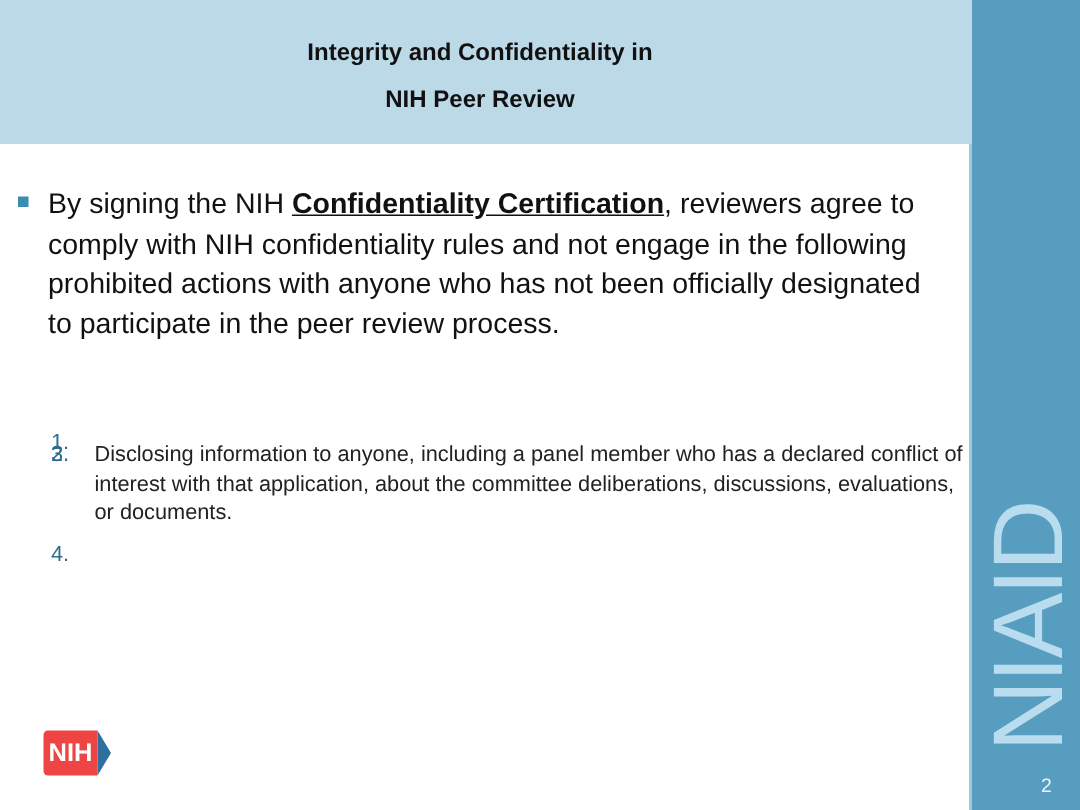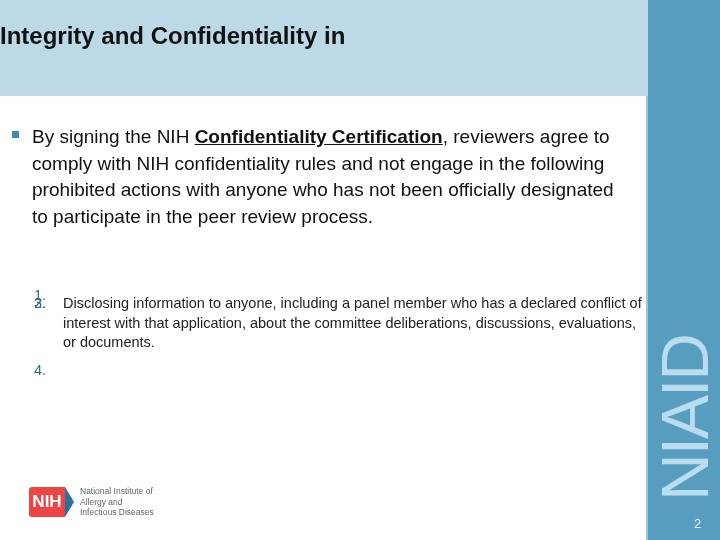--- a/index.html
+++ b/index.html
@@ -1,18 +1,18 @@
 <!DOCTYPE html>
 <html><head>
   <meta charset="utf-8">
   <style>
     html, body { margin:0; padding:0; }
     body { width:720px; height:540px; position:relative; overflow:hidden; background:#ffffff; font-family:"Liberation Sans", sans-serif; }
     .header { position:absolute; left:0; top:0; width:648px; height:96px; background:#bcd9e8; }
-    .title { position:absolute; left:0; top:20px; width:640px; text-align:left; font-weight:bold; font-size:24px; line-height:31px; color:#111; }
+    .title { position:absolute; left:0; top:20px; width:640px; text-align:center; font-weight:bold; font-size:16px; line-height:31px; color:#111; }
     .sidebar { position:absolute; left:648px; top:0; width:72px; height:540px; background:#579dbf; }
     .sidebar-edge { position:absolute; left:646px; top:96px; width:2px; height:444px; background:#9fc6da; }
     .niaid { position:absolute; left:685px; top:418px; transform:translate(-50%,-50%) rotate(-90deg); font-size:66px; font-weight:normal; color:#b9dcee; letter-spacing:-2px; line-height:60px; white-space:nowrap; }
     .page-num { position:absolute; left:694px; top:516px; font-size:13px; color:#e8f3f9; }
     .bullet-wrap { position:absolute; left:12px; top:124px; width:620px; }
     .bullet-marker { position:absolute; left:0; top:7px; width:7px; height:7px; background:#3b8cb0; }
     .bullet-text { margin-left:20px; font-size:19px; line-height:26.5px; color:#111; }
     .bullet-text .link { font-weight:bold; text-decoration:underline; }
     .list { position:absolute; left:34px; top:286px; width:610px; margin:0; padding:0; list-style:none; }
     .list li { position:relative; padding-left:29px; font-size:14.5px; line-height:19.5px; color:#222; margin-bottom:8px; }
@@ -21,20 +21,21 @@
     .nih-box { position:relative; width:36px; height:30px; background:#ef4444; color:#fff; font-weight:bold; font-size:17px; line-height:30px; text-align:center; border-radius:3px 0 0 3px; }
     .nih-chev { width:0; height:0; border-top:15px solid transparent; border-bottom:15px solid transparent; border-left:9px solid #2e6f9e; margin-right:6px; }
     .logo-text { font-size:8.5px; line-height:10.5px; color:#5b6770; }
   </style>
 </head>
 <body>
 
 <div class="header">
   <div class="title">
     <div>Integrity and Confidentiality in</div>
+    <div>NIH Peer Review</div>
   </div>
 </div>
 
 <div class="sidebar">
 </div>
 <div class="sidebar-edge"></div>
 <div class="niaid">NIAID</div>
 <div class="page-num">2</div>
 
 <div class="bullet-wrap">
@@ -45,18 +46,13 @@
 <ol class="list">
   <li><span class="num">1.</span></li>
   <li><span class="num">2.</span></li>
   <li><span class="num">3.</span><span>Disclosing information to anyone, including a panel member who has a declared conflict of interest with that application, about the committee deliberations, discussions, evaluations, or documents.</span></li>
   <li><span class="num">4.</span></li>
 </ol>
 
 <div class="logo">
   <div class="nih-box">NIH</div>
   <div class="nih-chev"></div>
-  <div class="logo-text">
-    <div>National Institute of</div>
-    <div>Allergy and</div>
-    <div>Infectious Diseases</div>
-  </div>
 </div>
 
 </body></html>

